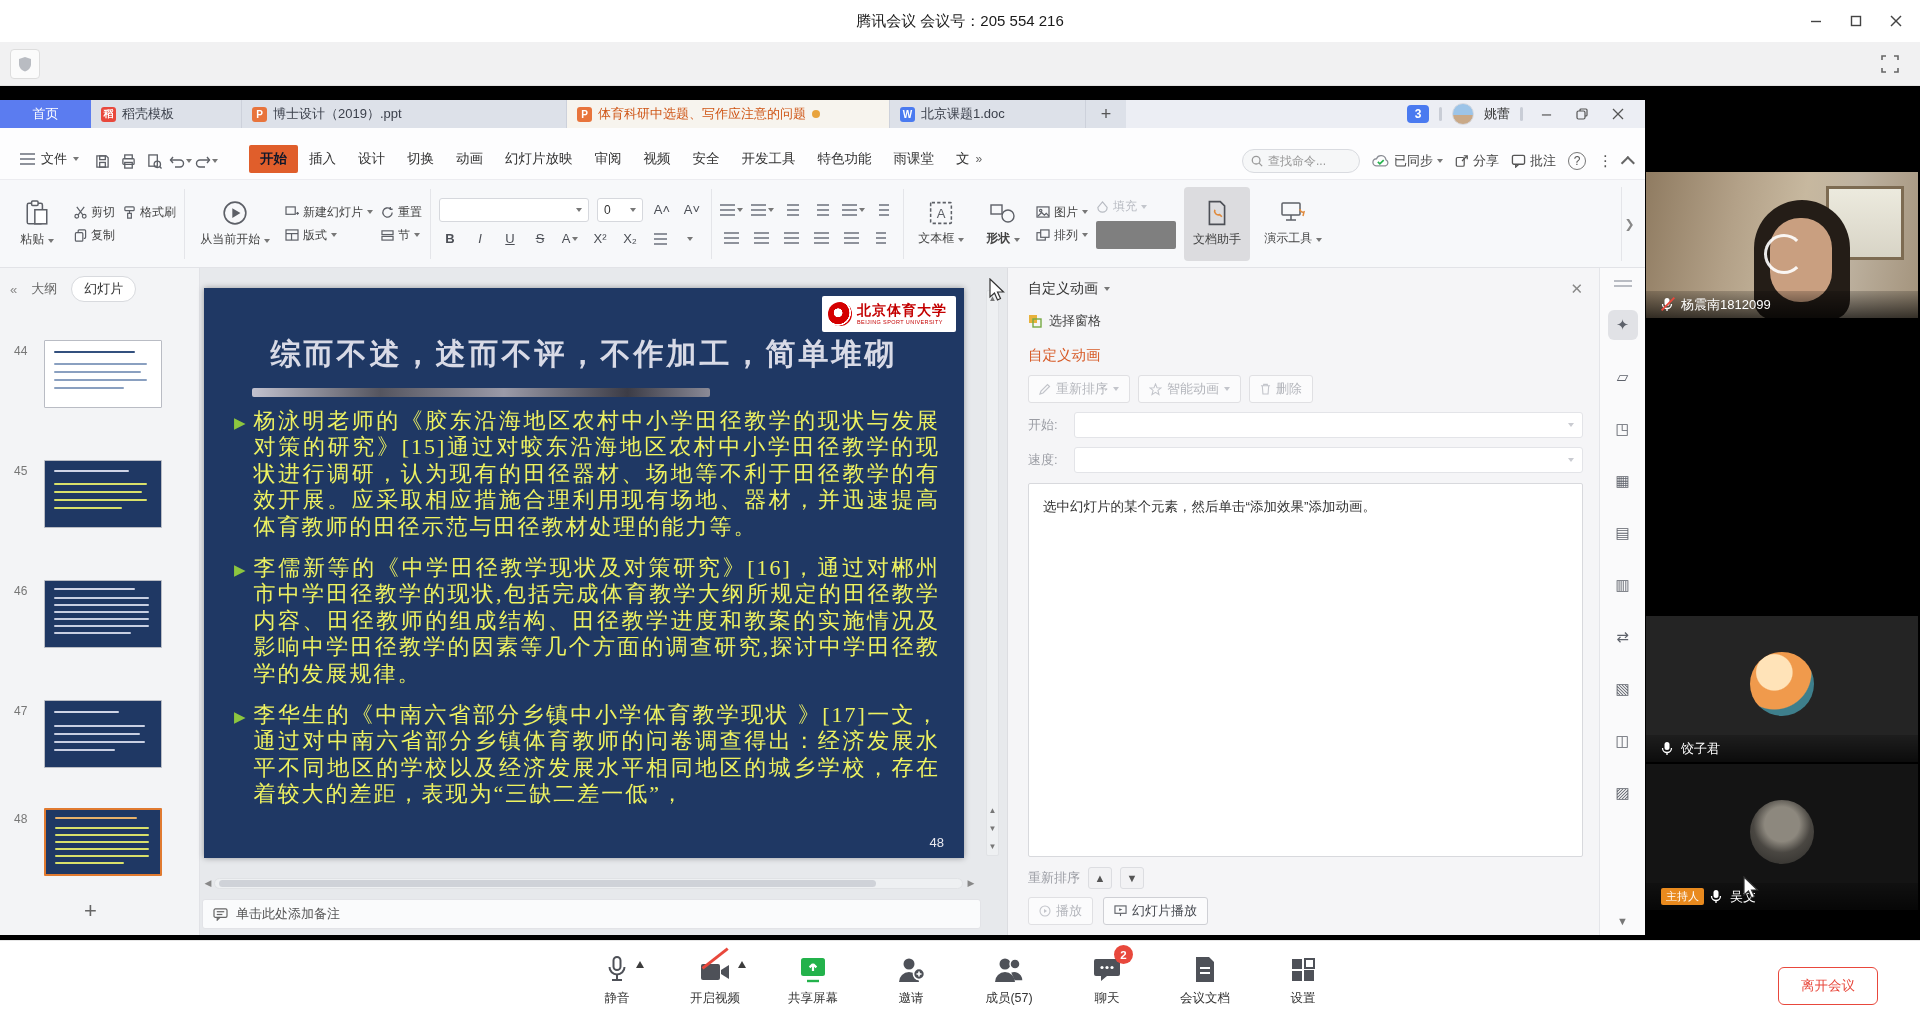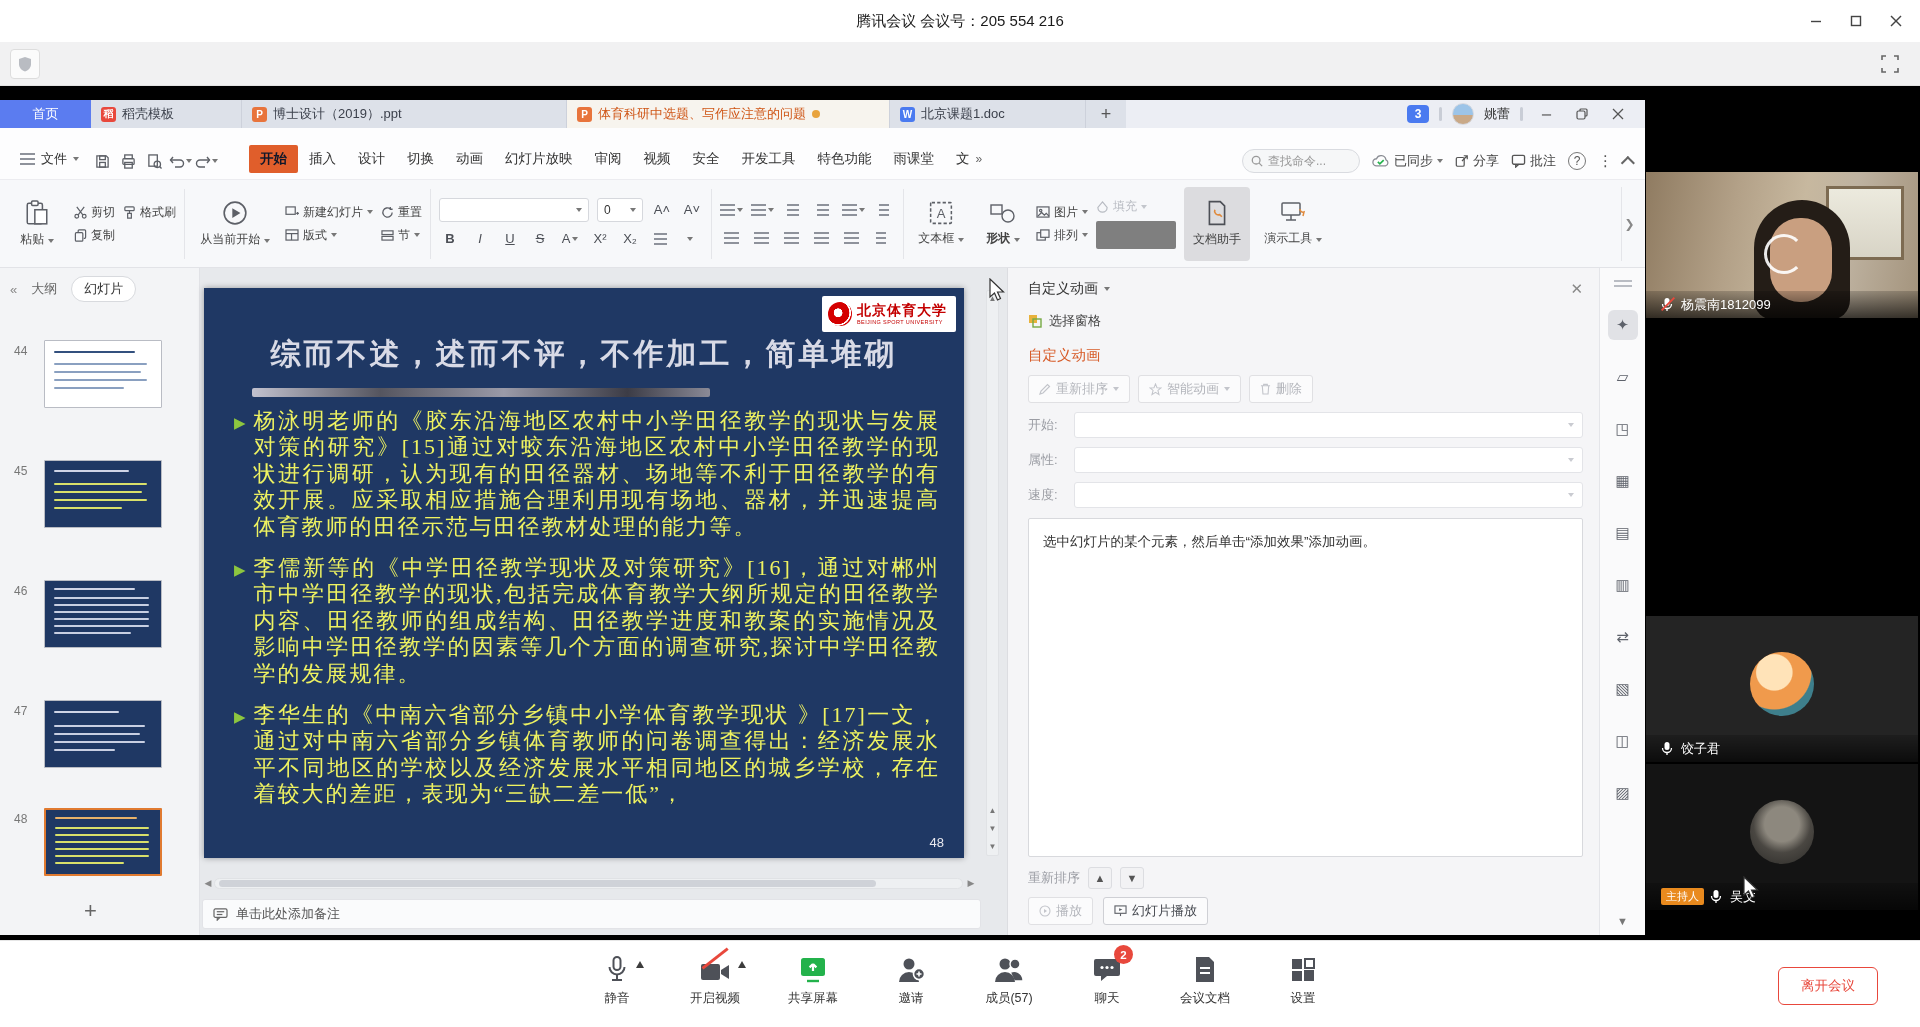--- a/index.html
+++ b/index.html
@@ -783,26 +783,20 @@
             <span>删除</span>
             </div>
         </div>
         <div class="ap-formrow">
           <label>开始:</label>
           <div class="ap-select">
               <span class="caret" style="border-top-color:#c9cbd1;"></span>
             </div>
         </div>
         <div class="ap-formrow">
-          <label>属性:</label>
-          <div class="ap-select">
-              <span class="caret" style="border-top-color:#c9cbd1;"></span>
-            </div>
-        </div>
-        <div class="ap-formrow">
           <label>速度:</label>
           <div class="ap-select">
               <span class="caret" style="border-top-color:#c9cbd1;"></span>
             </div>
         </div>
         <div class="ap-hintbox">
           <span>选中幻灯片的某个元素，然后单击“添加效果”添加动画。</span>
         </div>
         <div class="ap-reorder">
           <span>重新排序</span>

